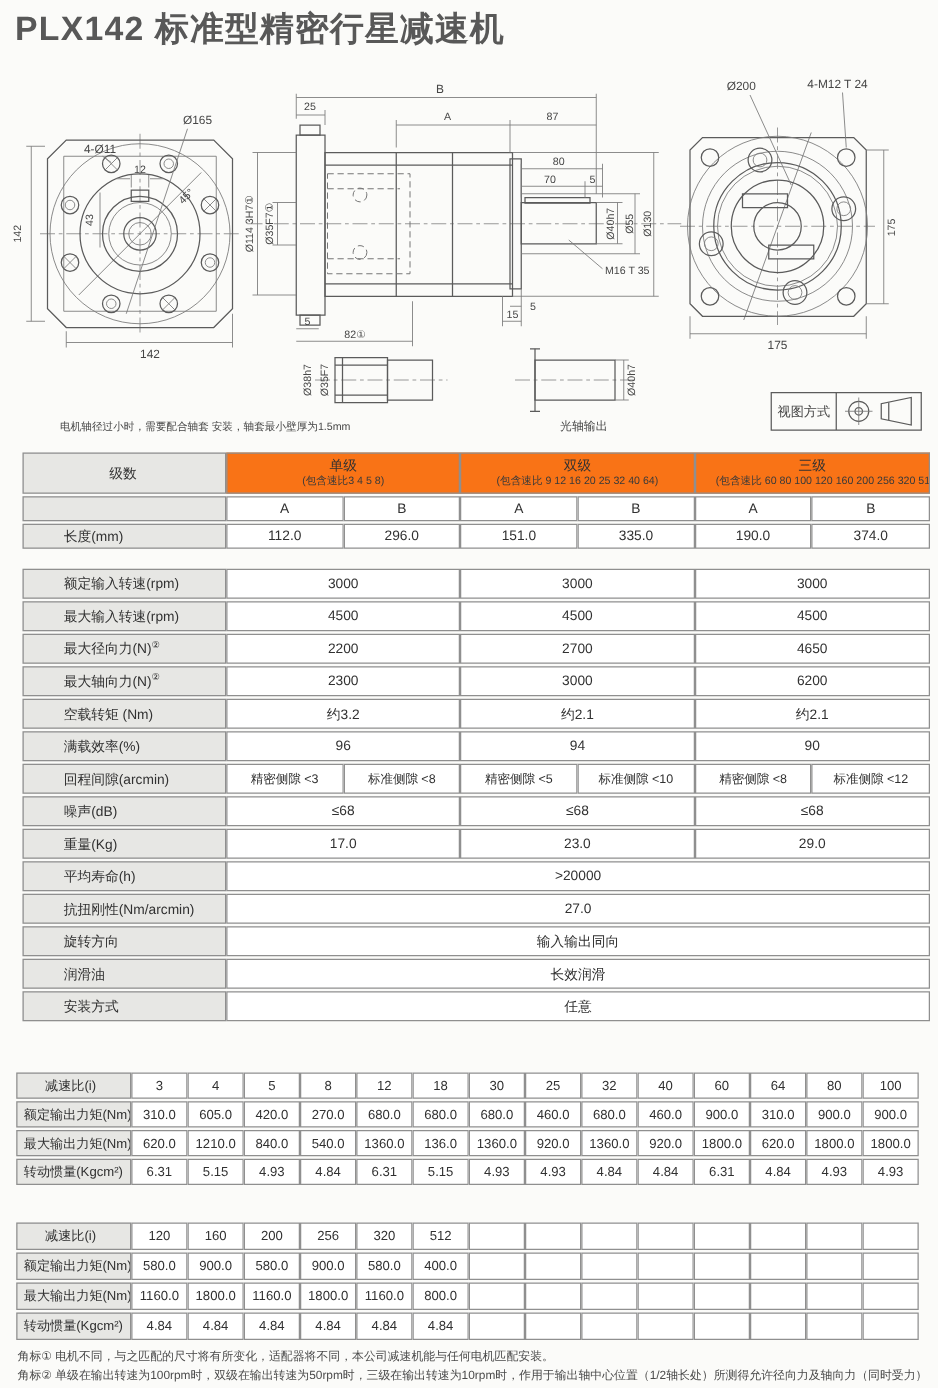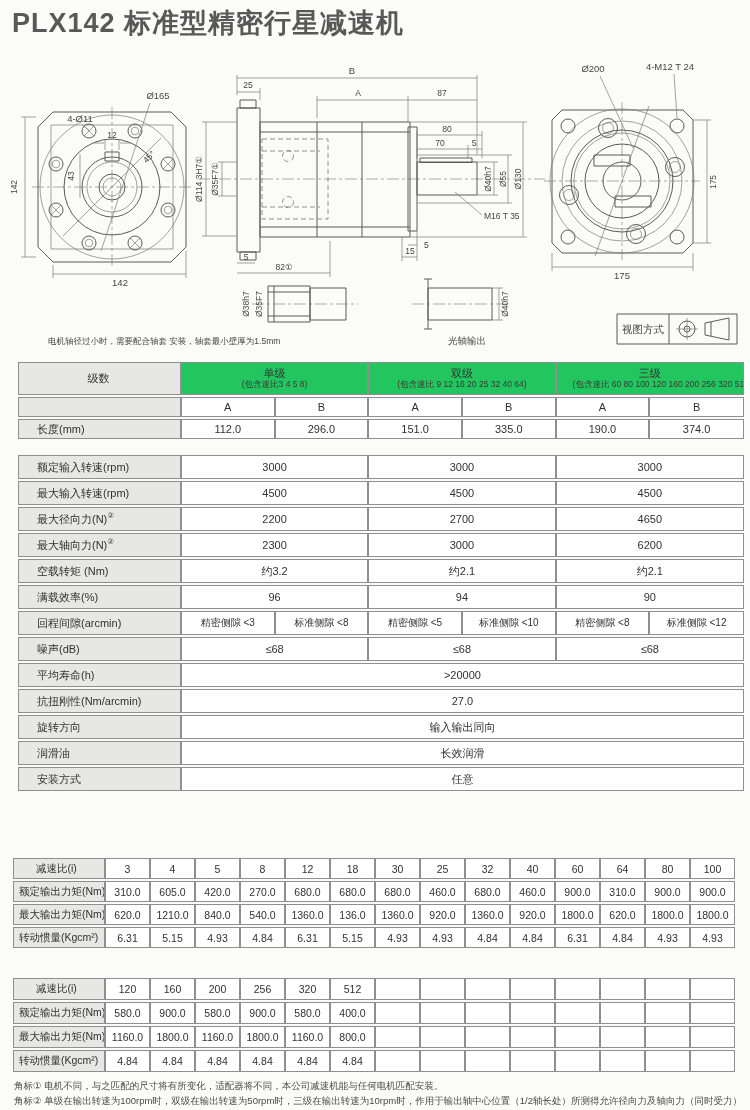--- a/index.html
+++ b/index.html
@@ -11,25 +11,25 @@
   svg.draw *{vector-effect:non-scaling-stroke}
   svg .ln{fill:none;stroke:#5b5b5b;stroke-width:1}
   svg .thin{fill:none;stroke:#7a7a7a;stroke-width:.7}
   svg .cl{fill:none;stroke:#8a8a8a;stroke-width:.7;stroke-dasharray:12 3 3 3}
   svg .dash{fill:none;stroke:#767676;stroke-width:.8;stroke-dasharray:5 3}
   svg .dim{fill:none;stroke:#7c7c7c;stroke-width:.7}
   svg text{fill:#464646;stroke:none;font-size:9.5px;font-family:"Liberation Sans","DejaVu Sans",sans-serif}
   svg text.sm{font-size:8.5px}
   table{border-collapse:separate;border-spacing:0 2px;table-layout:fixed;position:absolute}
   td{border:1px solid #8f8f8f;background:#fff;font-size:11px;color:#313131;text-align:center;vertical-align:middle;padding:0 2px;overflow:hidden;white-space:nowrap}
-  td.lbl{background:#e7e7e4;text-align:left;padding-left:18px}
+  td.lbl{background:#e7e7e4;text-align:left;padding-left:32px}
   .spec{left:18px;top:360px;width:726px}
   .spec td{height:24px}
   .spec tr.hdr td{height:33px}
-  .spec tr.hdr td.grp{background:#22c55e;line-height:1.15;padding:2px 16px}
+  .spec tr.hdr td.grp{background:#f97316;line-height:1.15;padding:2px 16px}
   .spec tr.hdr td.grp .r{font-size:8.5px;color:#3a3a3a}
   .spec tr.ab td,.spec tr.len td{height:20px}
   .spec td.corner{padding-left:0;text-align:center}
   .spec tr.gap td{border:none;background:transparent;height:12px}
   .spec td.bk{font-size:10px;padding:0}
   sup.s{font-size:7.5px;vertical-align:super}
   .ratio td{height:21px;font-size:10.5px}
   .ratio td.lbl{padding-left:5px;font-size:10.5px}
   .ratio td.corner{padding-left:22px;text-align:left}
   .ratio1{left:13px;top:856px;width:722px}
@@ -353,20 +353,26 @@
       <td class="bk">精密侧隙 &lt;8</td>
       <td class="bk">标准侧隙 &lt;12</td>
     </tr>
     <tr>
       <td class="lbl">噪声(dB)</td>
       <td colspan="2">≤68</td>
       <td colspan="2">≤68</td>
       <td colspan="2">≤68</td>
     </tr>
     <tr>
+      <td class="lbl">重量(Kg)</td>
+      <td colspan="2">17.0</td>
+      <td colspan="2">23.0</td>
+      <td colspan="2">29.0</td>
+    </tr>
+    <tr>
       <td class="lbl">平均寿命(h)</td>
       <td colspan="6">&gt;20000</td>
     </tr>
     <tr>
       <td class="lbl">抗扭刚性(Nm/arcmin)</td>
       <td colspan="6">27.0</td>
     </tr>
     <tr>
       <td class="lbl">旋转方向</td>
       <td colspan="6">输入输出同向</td>

